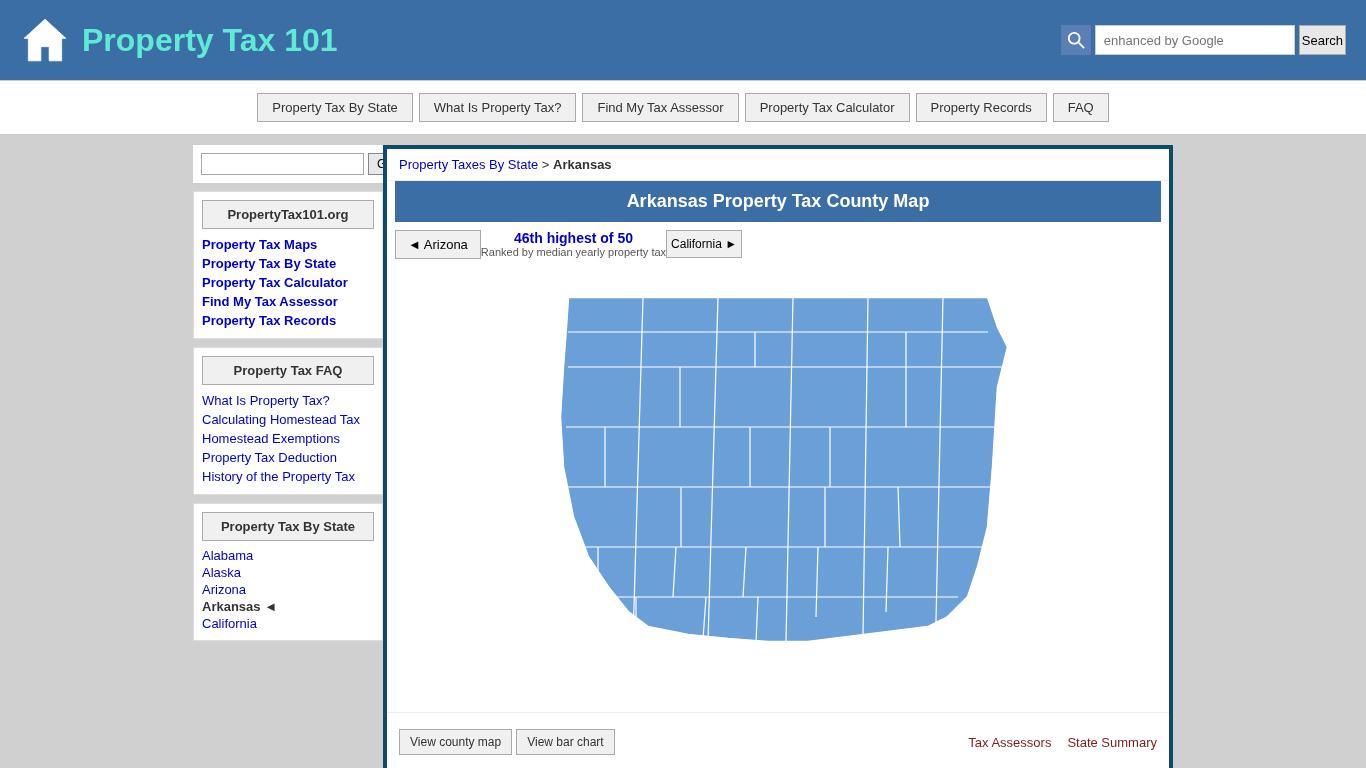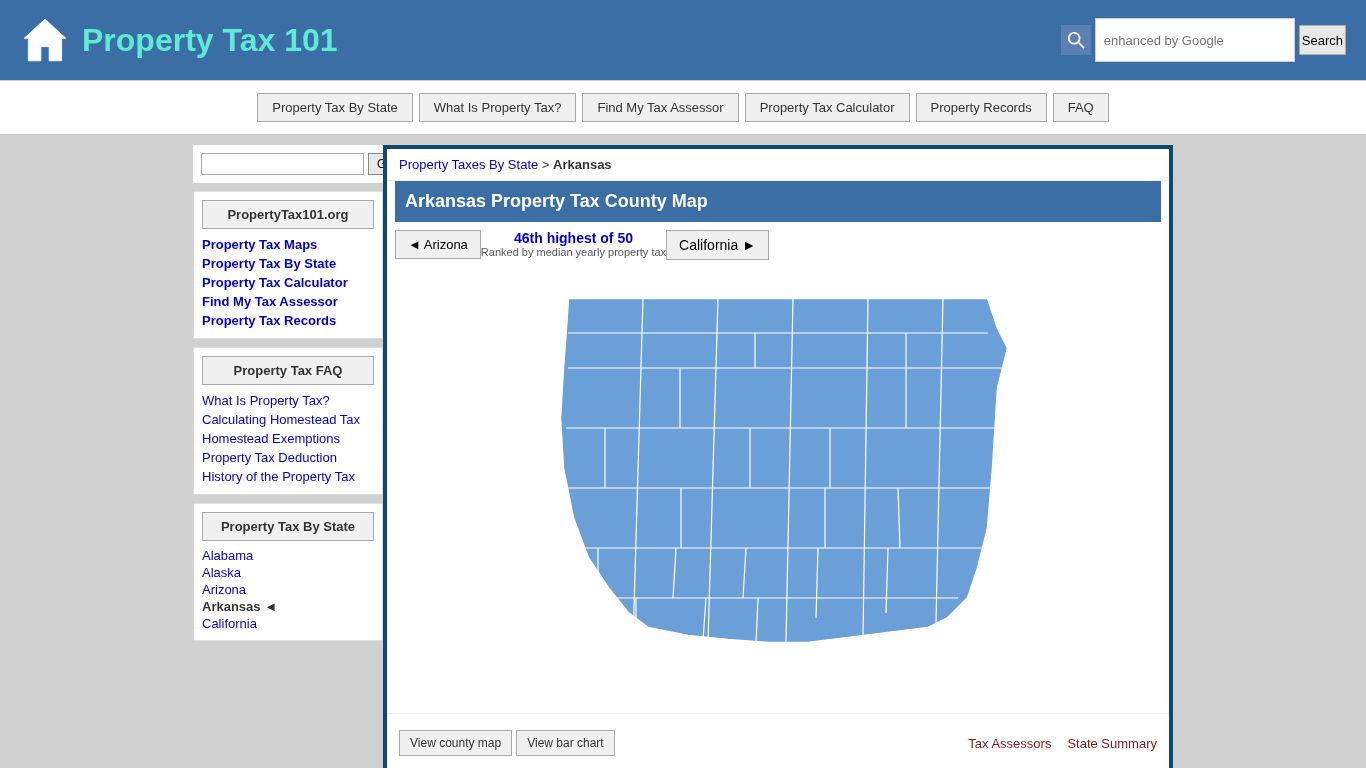--- a/index.html
+++ b/index.html
@@ -38,21 +38,21 @@
       background: #5a7fb5;
       padding: 6px;
       display: flex;
       align-items: center;
     }
     #search-input {
       width: 200px;
       padding: 5px 8px;
       font-size: 13px;
       border: 1px solid #ccc;
-      height: 44px;
+      height: 30px;
     }
     #search-button {
       background: #e8e8e8;
       border: 1px solid #aaa;
       padding: 5px 2px;
       cursor: pointer;
       font-size: 13px;
       height: 30px;
     }
 
@@ -165,43 +165,44 @@
       font-size: 13px;
       border-bottom: 1px solid #eee;
     }
     #breadcrumb a {
       color: #00c;
       text-decoration: none;
     }
     #content-title-bar {
       background: #3a6ea5;
       color: white;
+      text-align: center;
       font-size: 18px;
       font-weight: bold;
       padding: 10px;
       margin: 0 8px 8px 8px;
     }
     #nav-arrows {
       display: flex;
       align-items: flex-start;
       padding: 0 8px 8px 8px;
     }
     #prev-state-btn {
       border: 1px solid #aaa;
       background: #f0f0f0;
       padding: 6px 12px;
       cursor: pointer;
       font-size: 13px;
     }
     #next-state-btn {
       border: 1px solid #aaa;
       background: #f0f0f0;
-      padding: 6px 12px;
-      cursor: pointer;
-      font-size: 14px;
+      padding: 6px 4px;
+      cursor: pointer;
+      font-size: 12px;
     }
     #ranking-info {
       text-align: center;
     }
     #ranking-link {
       color: #00c;
       text-decoration: none;
       font-weight: bold;
       font-size: 14px;
     }

